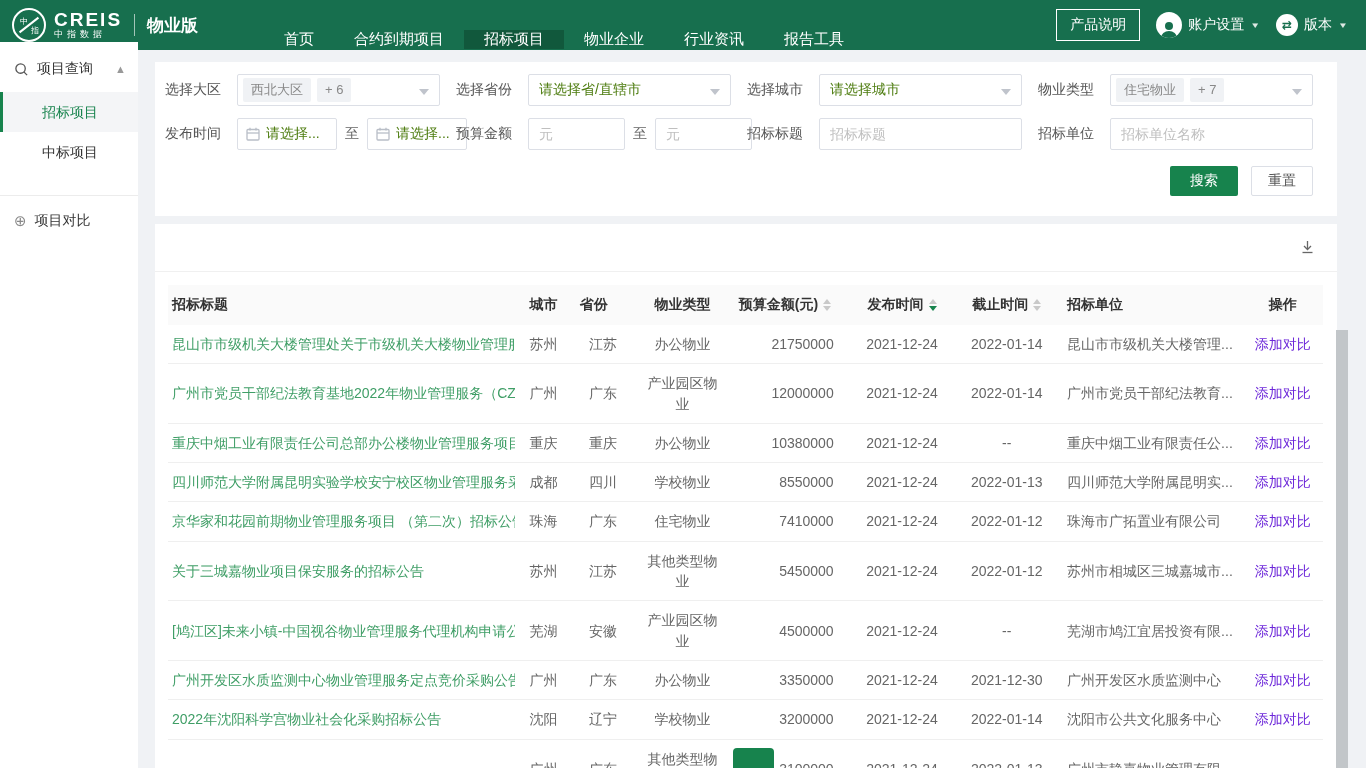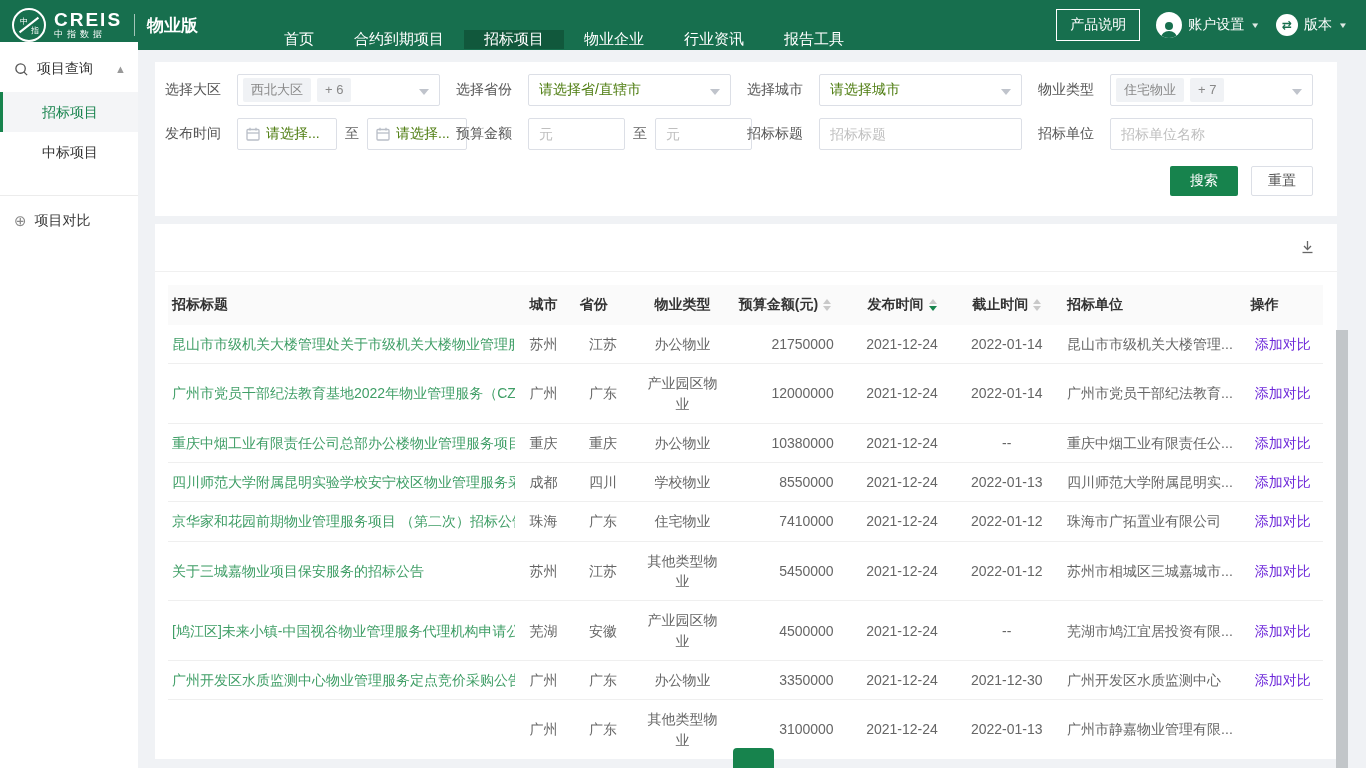--- a/index.html
+++ b/index.html
@@ -266,21 +266,21 @@
           <thead>
             <tr>
               <th style="padding-left: 4px; text-align: left;">招标标题</th>
               <th style="text-align: center;">城市</th>
               <th style="text-align: left;">省份</th>
               <th style="text-align: center;">物业类型</th>
               <th class="th-budget" style="text-align: left;">预算金额(元)<span class="carets"><i class="cu"></i><i class="cd"></i></span></th>
               <th style="text-align: center;">发布时间<span class="carets"><i class="cu"></i><i class="cd on"></i></span></th>
               <th style="text-align: center;">截止时间<span class="carets"><i class="cu"></i><i class="cd"></i></span></th>
               <th style="text-align: left;">招标单位</th>
-              <th style="text-align: left;">操作</th>
+              <th style="text-align: center;">操作</th>
             </tr>
           </thead>
           <tbody id="tbody">
     <tr>
       <td class="ta-l c-titlecell"><a class="c-title">昆山市市级机关大楼管理处关于市级机关大楼物业管理服...</a></td>
       <td class="ta-c c-city">苏州</td>
       <td class="ta-c c-province">江苏</td>
       <td class="ta-c c-type">办公物业</td>
       <td class="ta-r c-budget">21750000</td>
       <td class="ta-c c-publish">2021-12-24</td>
@@ -366,20 +366,31 @@
       <td class="ta-c c-city">广州</td>
       <td class="ta-c c-province">广东</td>
       <td class="ta-c c-type">办公物业</td>
       <td class="ta-r c-budget">3350000</td>
       <td class="ta-c c-publish">2021-12-24</td>
       <td class="ta-c c-deadline">2021-12-30</td>
       <td class="ta-l c-unit">广州开发区水质监测中心</td>
       <td class="ta-c c-action"><a>添加对比</a></td>
     </tr>
 
+    <tr>
+      <td class="ta-l c-titlecell"><a class="c-title">2022年沈阳科学宫物业社会化采购招标公告</a></td>
+      <td class="ta-c c-city">沈阳</td>
+      <td class="ta-c c-province">辽宁</td>
+      <td class="ta-c c-type">学校物业</td>
+      <td class="ta-r c-budget">3200000</td>
+      <td class="ta-c c-publish">2021-12-24</td>
+      <td class="ta-c c-deadline">2022-01-14</td>
+      <td class="ta-l c-unit">沈阳市公共文化服务中心</td>
+      <td class="ta-c c-action"><a>添加对比</a></td>
+    </tr>
 
     <tr>
       <td class="ta-l c-titlecell"></td>
       <td class="ta-c c-city">广州</td>
       <td class="ta-c c-province">广东</td>
       <td class="ta-c c-type">其他类型物业</td>
       <td class="ta-r c-budget">3100000</td>
       <td class="ta-c c-publish">2021-12-24</td>
       <td class="ta-c c-deadline">2022-01-13</td>
       <td class="ta-l c-unit">广州市静嘉物业管理有限...</td>

